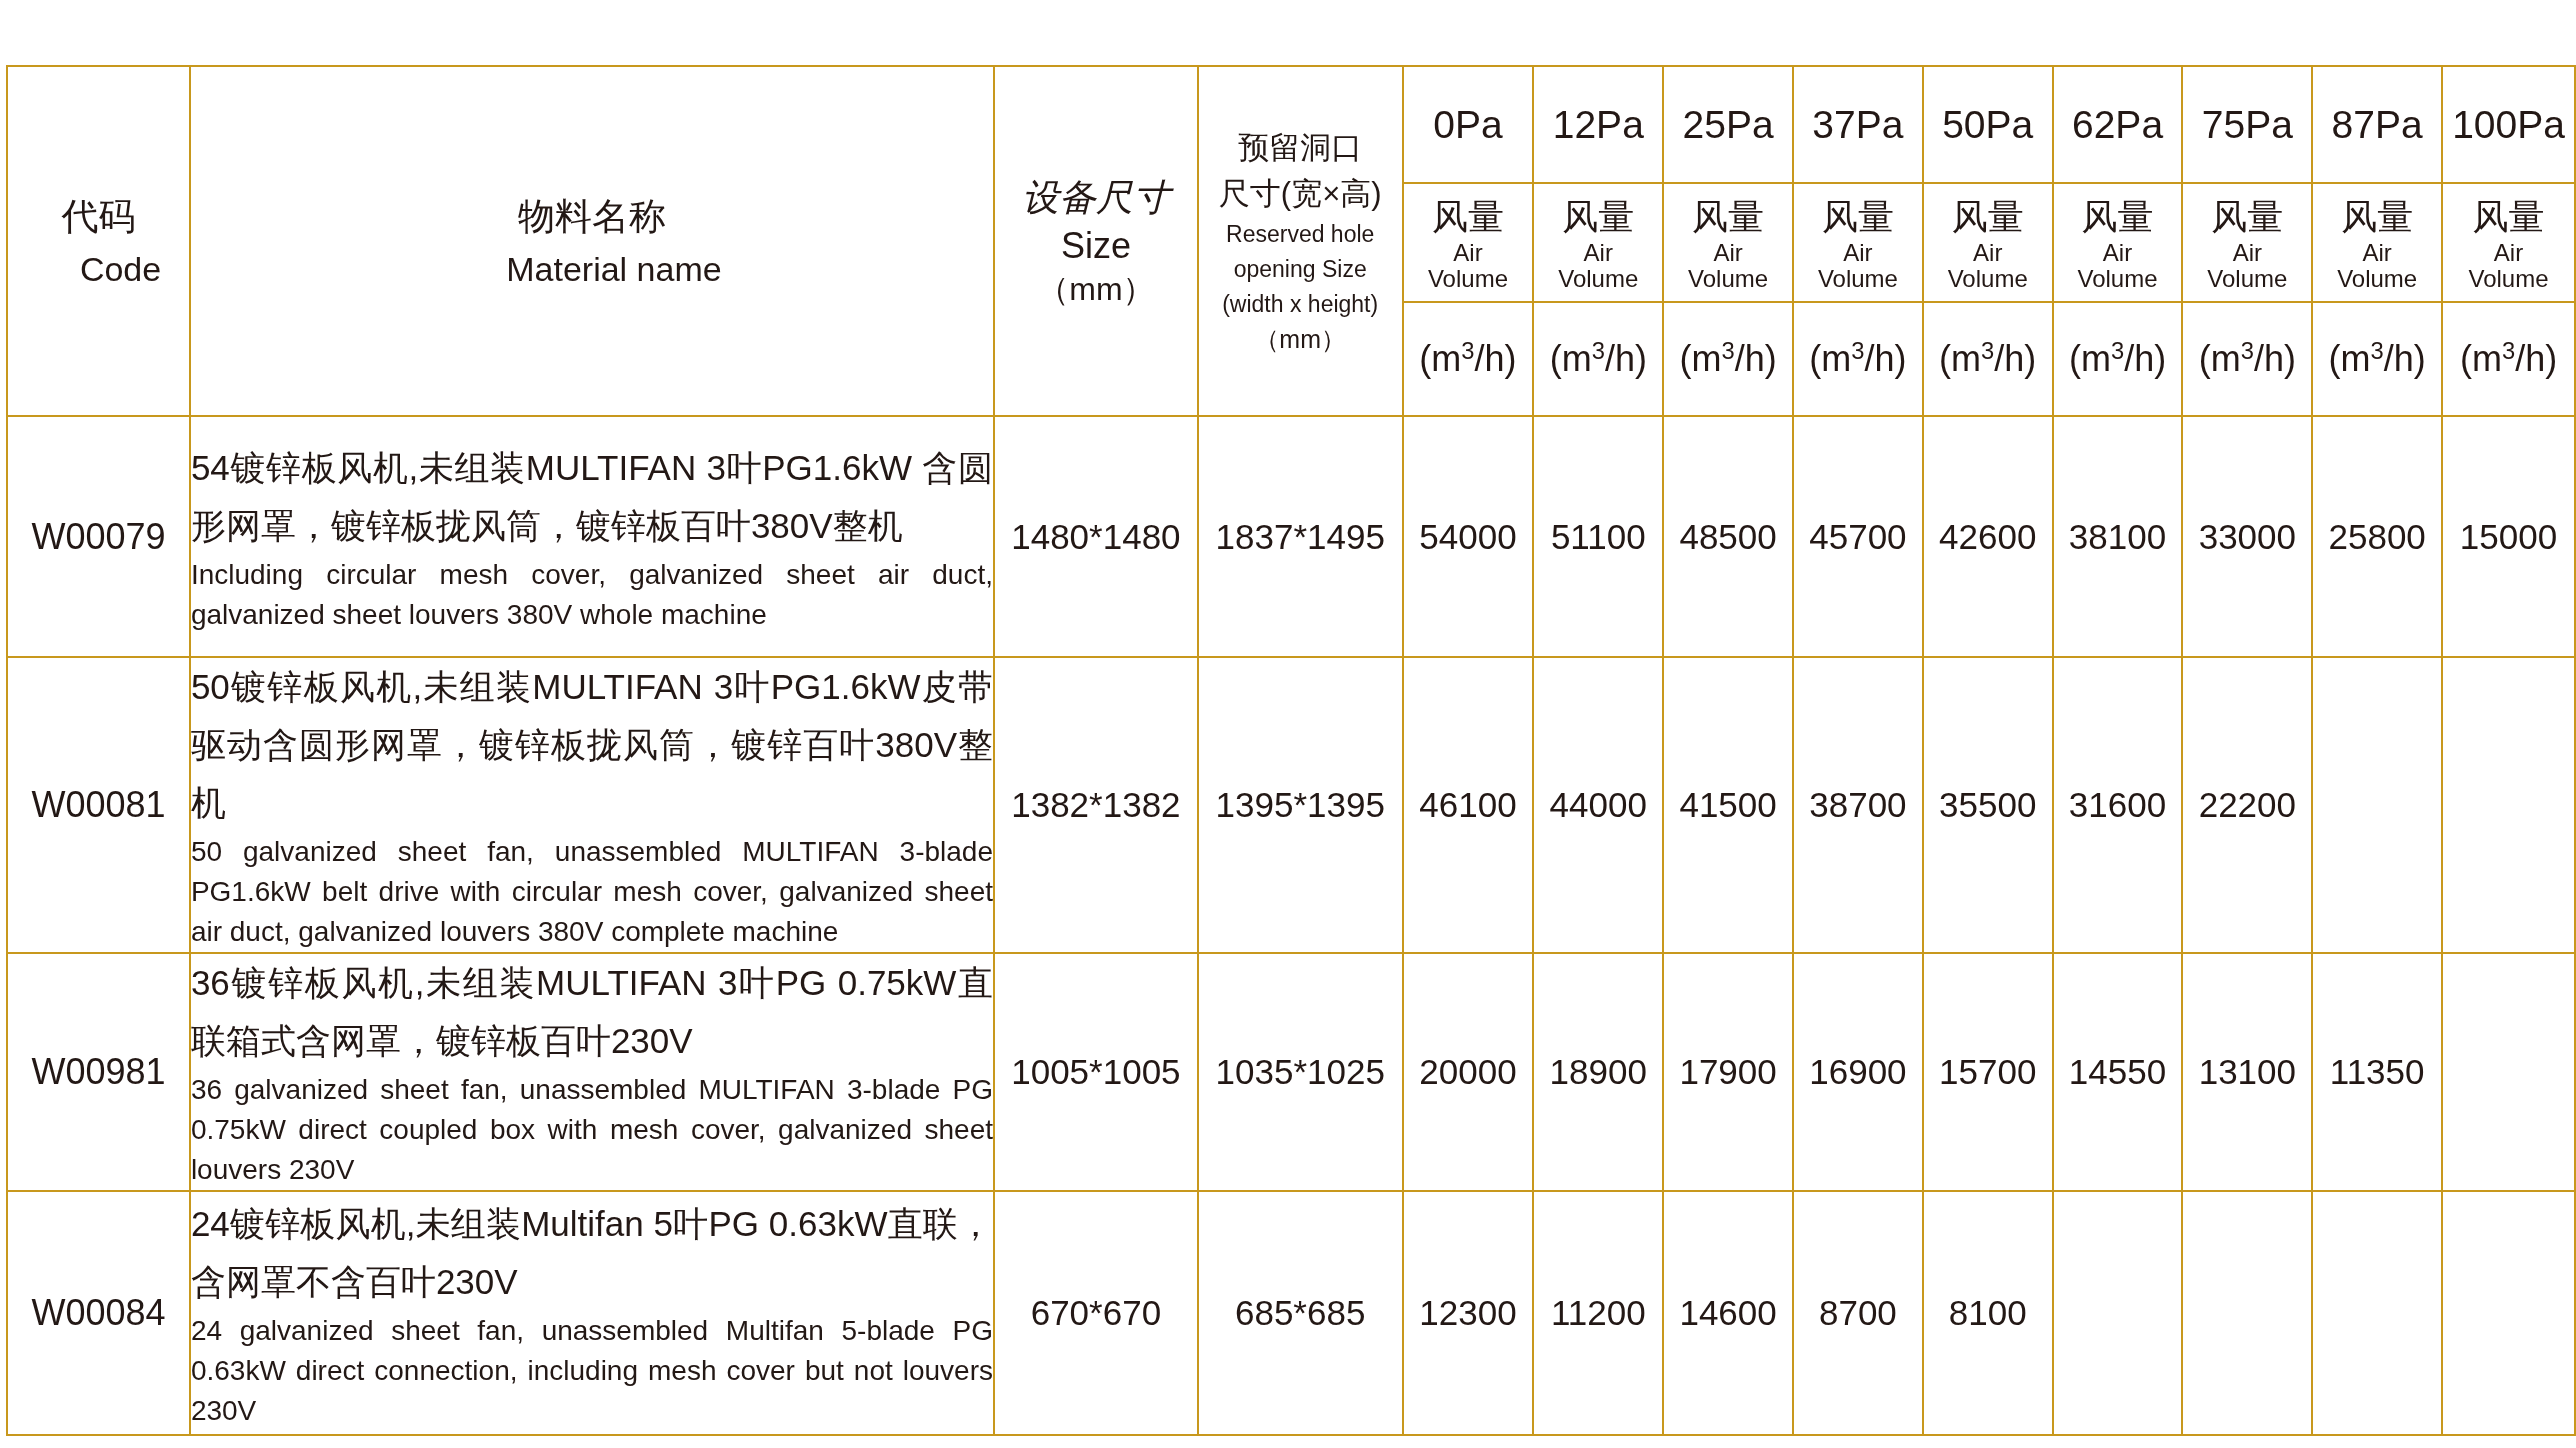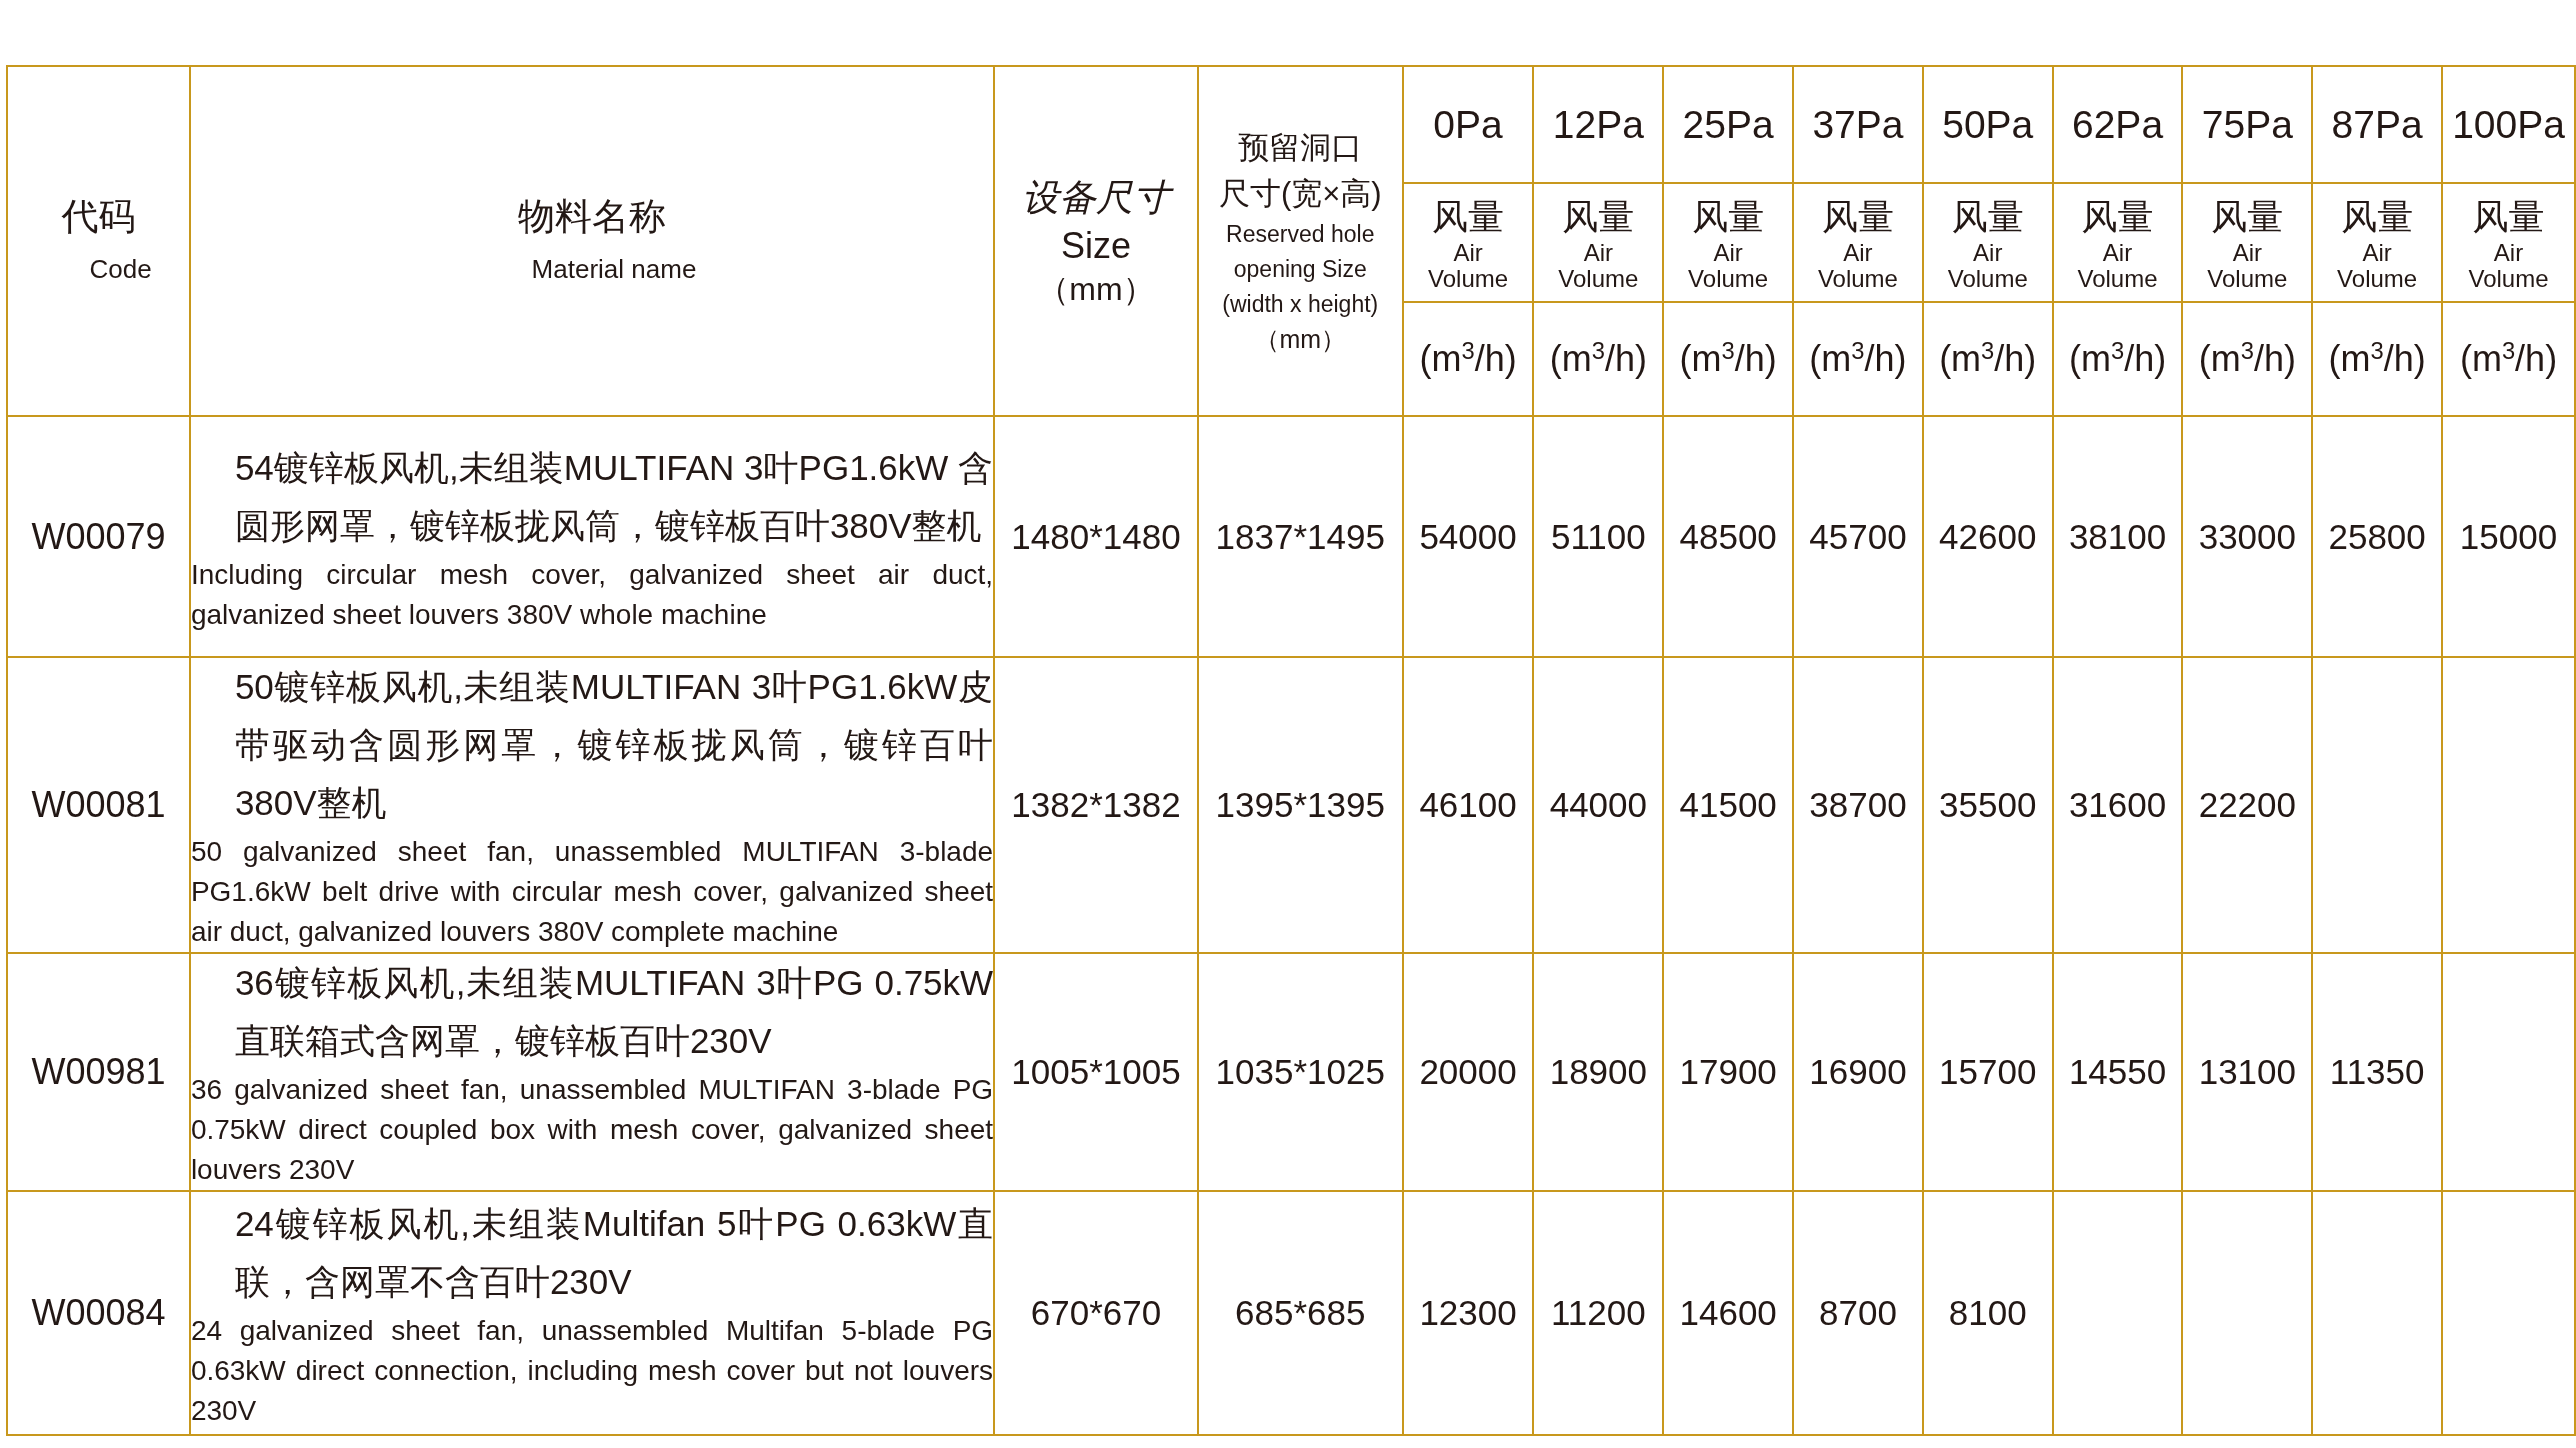--- a/index.html
+++ b/index.html
@@ -18,40 +18,39 @@
   .spec th, .spec td {
     border: 2.3px solid #c8981d;
     text-align: center;
     vertical-align: middle;
     font-weight: normal;
     padding: 0;
     overflow: hidden;
   }
   
   .h-zh   { font-size: 37px; line-height: 56px; }
-  .h-en   { font-size: 26px; line-height: 48px; margin-left: 44px; }
+  .h-en   { font-size: 34px; line-height: 48px; margin-left: 44px; }
   .size-zh   { font-size: 37px; line-height: 51px; font-style: italic; }
   .size-en   { font-size: 36px; line-height: 45px; }
   .size-unit { font-size: 32px; line-height: 43px; }
   .hole-zh { font-size: 31px; line-height: 46px; }
   .hole-en { font-size: 23px; line-height: 35px; }
   .hole-unit { font-size: 25px; line-height: 35px; }
   .p-label { font-size: 39px; }
   .av-zh { font-size: 36px; line-height: 46px; }
   .av-en { font-size: 24px; line-height: 26px; }
   .unit-txt { font-size: 36px; white-space: nowrap; }
   .unit-txt .sup3 { font-size: 0.66em; position: relative; top: -0.5em; }
   
   .code-val { font-size: 36px; white-space: nowrap; }
   .num { font-size: 35px; white-space: nowrap; }
   .material-cell { text-align: left; padding: 0 20px; }
   .zh-text {
     font-size: 35px; line-height: 58px;
     text-align: justify;
-    padding-left: 44px;
   }
   .en-text {
     font-size: 28px; line-height: 40px;
     text-align: justify;
   }
 </style>
 </head>
 <body>
 
 <div class="tbl-wrap">

